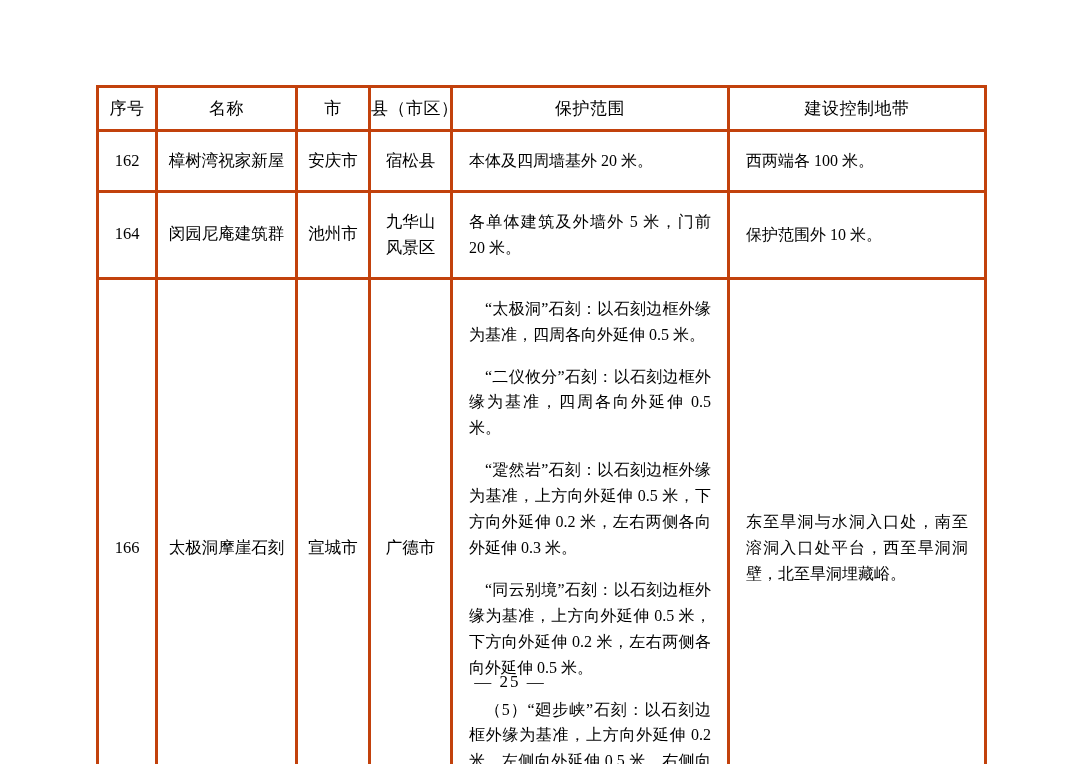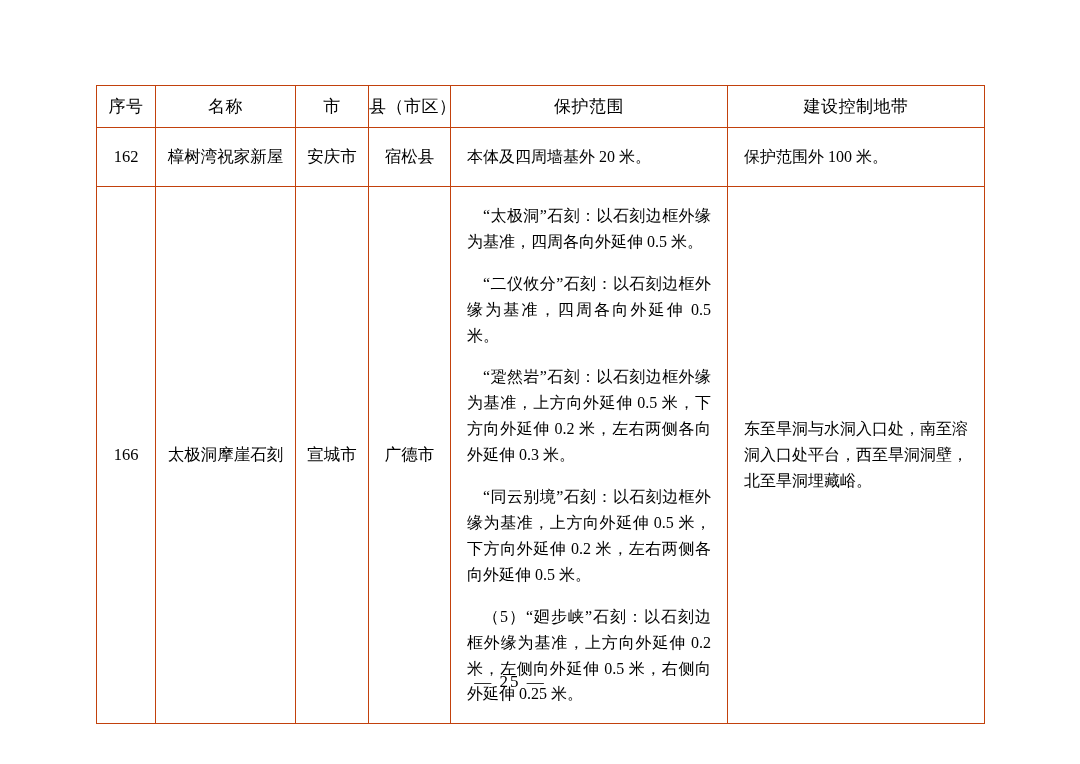--- a/index.html
+++ b/index.html
@@ -32,21 +32,21 @@
   }
 
   table.heritage-table {
     border-collapse: collapse;
     table-layout: fixed;
     width: 888px;
   }
 
   table.heritage-table td,
   table.heritage-table th {
-    border: 1px solid #c2410c;
+    border: 3px solid #c2410c;
     vertical-align: middle;
     padding: 0;
     font-weight: normal;
   }
 
   
   col.c-seq   { width: 59px; }
   col.c-name  { width: 140px; }
   col.c-city  { width: 73px; }
   col.c-county{ width: 82px; }
@@ -149,25 +149,40 @@
       <tbody>
         <tr class="row-162">
           <td class="cell-center seq-num">162</td>
           <td class="cell-center">樟树湾祝家新屋</td>
           <td class="cell-center">安庆市</td>
           <td class="cell-center">宿松县</td>
           <td class="cell-text">
             <p>本体及四周墙基外 20 米。</p>
           </td>
           <td class="cell-text">
-            <p>保护范围外 100 米。</p>
-          </td>
-        </tr>
-
-
+            <p>西两端各 100 米。</p>
+          </td>
+        </tr>
+
+
+        <tr class="row-164">
+          <td class="cell-center seq-num">164</td>
+          <td class="cell-center">闵园尼庵建筑群</td>
+          <td class="cell-center">池州市</td>
+          <td class="cell-center county-stack">
+            <div>九华山</div>
+            <div>风景区</div>
+          </td>
+          <td class="cell-text">
+            <p>各单体建筑及外墙外 5 米，门前 20 米。</p>
+          </td>
+          <td class="cell-text">
+            <p>保护范围外 10 米。</p>
+          </td>
+        </tr>
 
 
         <tr class="row-166">
           <td class="cell-center seq-num">166</td>
           <td class="cell-center">太极洞摩崖石刻</td>
           <td class="cell-center">宣城市</td>
           <td class="cell-center">广德市</td>
           <td class="cell-text">
             <p class="indent">“太极洞”石刻：以石刻边框外缘为基准，四周各向外延伸 0.5 米。</p>
             <p class="indent">“二仪攸分”石刻：以石刻边框外缘为基准，四周各向外延伸 0.5 米。</p>

